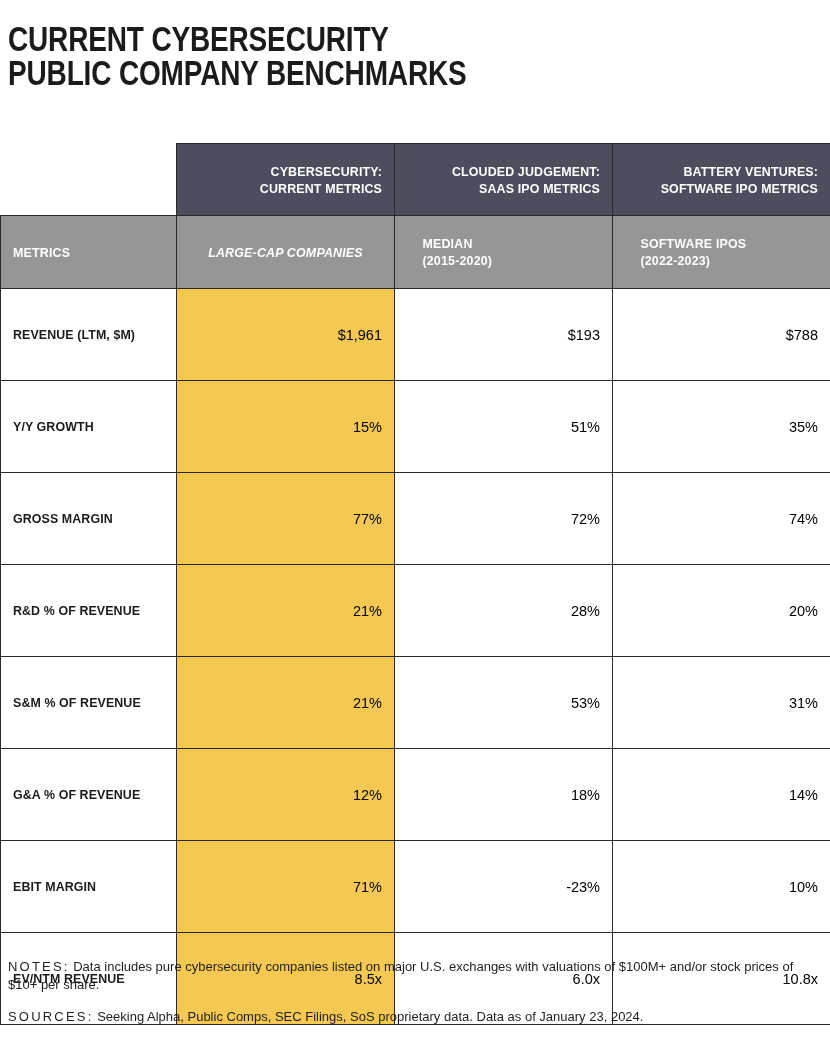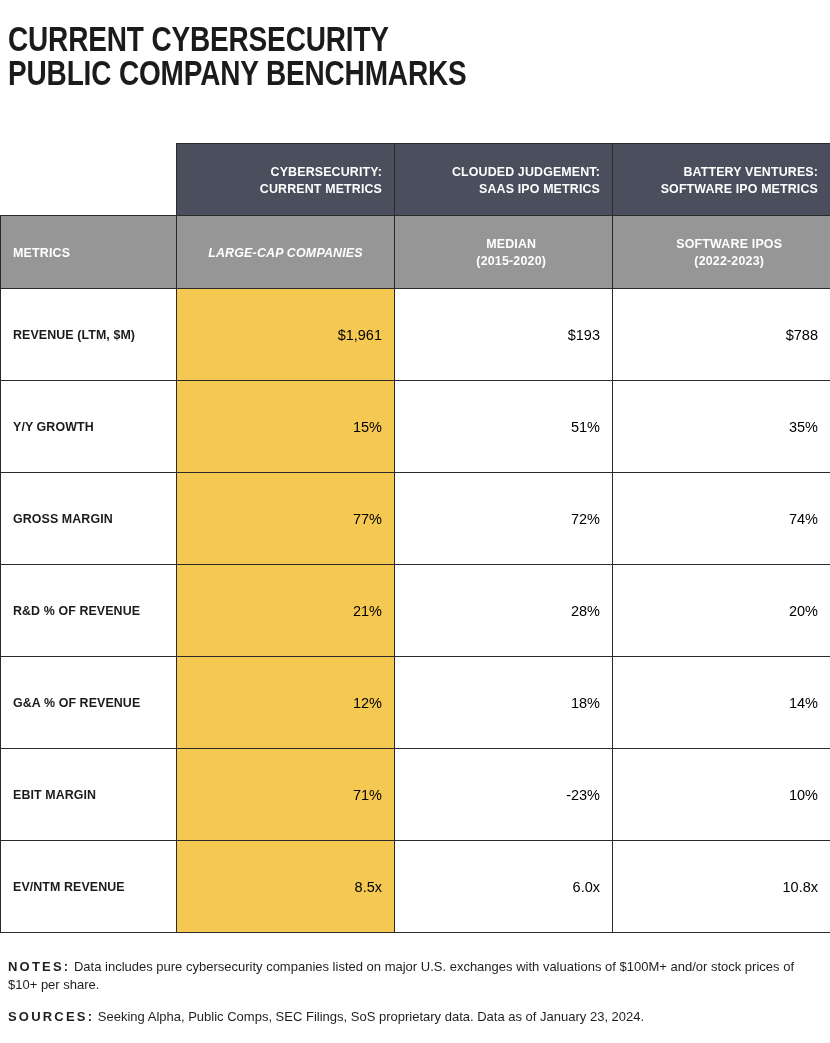--- a/index.html
+++ b/index.html
@@ -79,21 +79,21 @@
   .hd-txt span { display: block; }
 
   
   tr.head-gray td {
     background: #969696;
     color: #ffffff;
     height: 73px;
     vertical-align: middle;
     padding: 6px 12px;
     border: 1.5px solid #2a2a2a;
-    text-align: center;
+    text-align: left;
   }
   tr.head-gray td.metrics-head { text-align: left; }
   tr.head-gray td.center-head  { text-align: center; font-style: italic; }
   .hg-txt {
     font-weight: 700;
     font-size: 13.5px;
     line-height: 17px;
     letter-spacing: 0.2px;
     transform: scaleX(0.92);
     white-space: nowrap;
@@ -140,21 +140,21 @@
     left: 8px;
     top: 958px;
     width: 810px;
     font-size: 13px;
     line-height: 18px;
     color: #1f1f1f;
   }
   .footer p { margin-bottom: 14px; }
   .footer p:last-child { margin-bottom: 0; }
   .lbl {
-    font-weight: 700;
+    font-weight: 400;
     letter-spacing: 2.2px;
   }
   .lbl-after { display: inline; }
 </style>
 </head>
 <body>
 
 <div class="title-block">
   <div class="title-line">CURRENT CYBERSECURITY</div>
   <div class="title-line">PUBLIC COMPANY BENCHMARKS</div>
@@ -256,20 +256,30 @@
         <td class="metric-label">
           <div class="ml-txt">
             <span>R&amp;D % OF REVENUE</span>
           </div>
         </td>
         <td class="val hl">21%</td>
         <td class="val">28%</td>
         <td class="val">20%</td>
       </tr>
 
+      <tr class="data-row">
+        <td class="metric-label">
+          <div class="ml-txt">
+            <span>S&amp;M % OF REVENUE</span>
+          </div>
+        </td>
+        <td class="val hl">21%</td>
+        <td class="val">53%</td>
+        <td class="val">31%</td>
+      </tr>
 
       <tr class="data-row">
         <td class="metric-label">
           <div class="ml-txt">
             <span>G&amp;A % OF REVENUE</span>
           </div>
         </td>
         <td class="val hl">12%</td>
         <td class="val">18%</td>
         <td class="val">14%</td>

